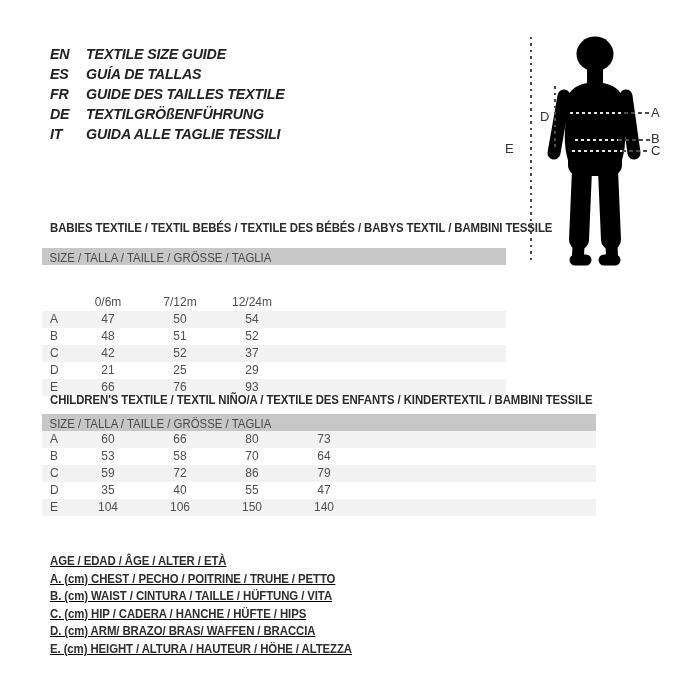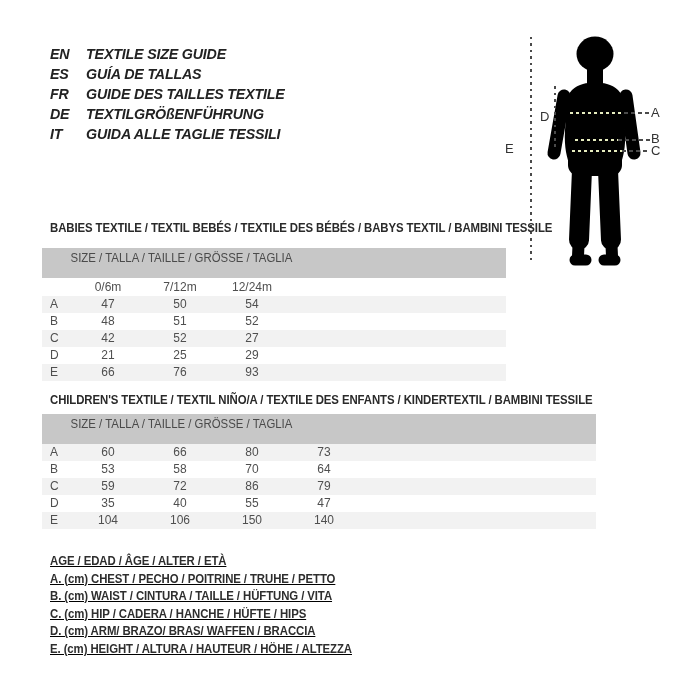--- a/index.html
+++ b/index.html
@@ -15,24 +15,24 @@
   
   .silhouette{position:absolute;left:520px;top:30px;}
   .dash-v{position:absolute;width:2px;}
   .dash-h{position:absolute;height:2px;}
   .measure-letter{position:absolute;font-size:13px;color:#333;line-height:13px;}
 
   
   .tbl-title{position:absolute;font-size:12px;font-weight:bold;color:#2a2a2a;white-space:nowrap;
              transform:scaleX(.95);transform-origin:left top;letter-spacing:-0.1px;}
   .tbl{position:absolute;}
-  .size-bar{height:30px;line-height:17px;background:#c7c7c7;white-space:nowrap;overflow:hidden;padding-left:21px;}
+  .size-bar{height:17px;line-height:17px;background:#c7c7c7;white-space:nowrap;overflow:hidden;}
   .size-bar .bar-text{display:inline-block;padding-left:8px;font-size:12px;color:#4a4a4a;
                       transform:scaleX(.95);transform-origin:left center;}
-  .col-head{display:flex;height:18px;line-height:18px;font-size:12px;color:#4f4f4f;}
+  .col-head{display:flex;height:18px;line-height:18px;font-size:12px;color:#4f4f4f;margin-top:28px;}
   .t-row{display:flex;height:17px;line-height:17px;font-size:12px;color:#4f4f4f;}
   .t-row.alt{background:#f2f2f2;}
   .row-label{width:22px;padding-left:8px;}
   .col-head .row-label{visibility:hidden;}
   .cell{width:72px;text-align:center;}
   .tbl.babies .cell:first-of-type{margin-left:-8px;}
   .tbl.children .cell:first-of-type{margin-left:-20px;}
 
   
   .legend-block{position:absolute;left:50px;top:553px;text-decoration:underline;}
@@ -121,21 +121,21 @@
         <div class="t-row">
           <div class="row-label">B</div>
           <div class="cell">48</div>
           <div class="cell">51</div>
           <div class="cell">52</div>
         </div>
         <div class="t-row alt">
           <div class="row-label">C</div>
           <div class="cell">42</div>
           <div class="cell">52</div>
-          <div class="cell">27</div>
+          <div class="cell">37</div>
         </div>
         <div class="t-row">
           <div class="row-label">D</div>
           <div class="cell">21</div>
           <div class="cell">25</div>
           <div class="cell">29</div>
         </div>
         <div class="t-row alt">
           <div class="row-label">E</div>
           <div class="cell">66</div>

